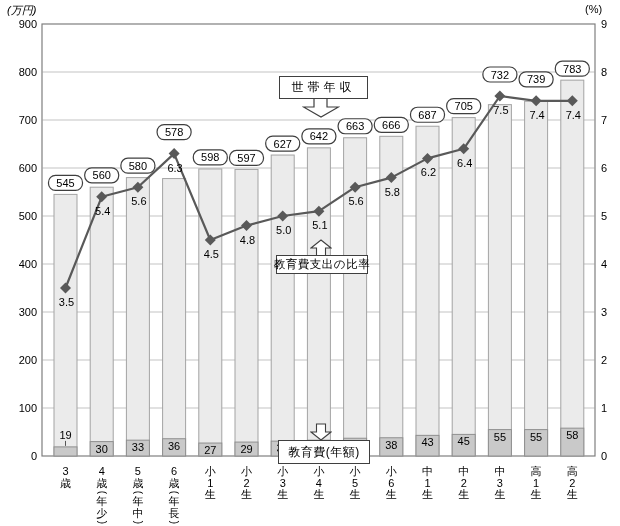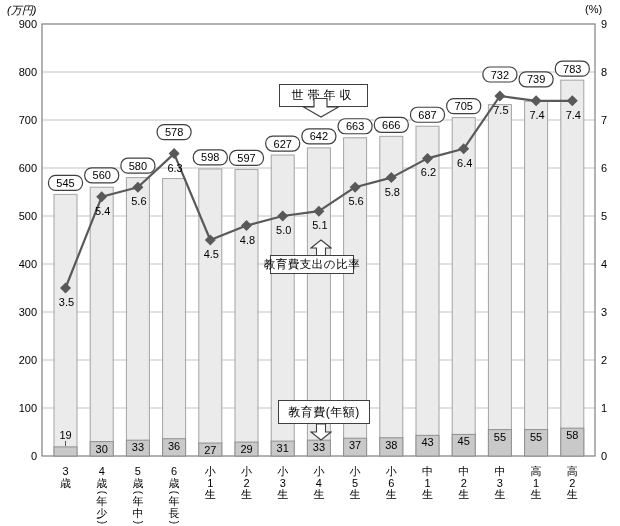--- a/index.html
+++ b/index.html
@@ -9,21 +9,21 @@
     overflow:hidden;color:#000;
   }
   #chart-svg{position:absolute;left:0;top:0;}
   #chart-svg text{font-family:"Liberation Sans","DejaVu Sans",sans-serif;fill:#000;}
   .unit{position:absolute;font-size:11px;white-space:nowrap;}
   .ann{
     position:absolute;background:#fff;border:1px solid #3f3f3f;box-sizing:border-box;
     display:flex;align-items:center;justify-content:center;white-space:nowrap;
   }
   .ann-big{font-size:12px;letter-spacing:4px;}
-  .ann-mid{font-size:12px;letter-spacing:0.5px;}
+  .ann-mid{font-size:12px;letter-spacing:0.5px;margin-top:40px;}
   .ann-small{font-size:11.5px;letter-spacing:0.5px;}
   .arrow{position:absolute;}
   .xlab{position:absolute;width:14px;text-align:center;font-size:11px;}
   .xc{display:block;height:11.5px;line-height:11.5px;}
   .xp{display:block;height:7px;line-height:7px;font-size:10px;transform:rotate(90deg);}
 </style>
 </head>
 <body>
 
 <div class="stage">
@@ -181,29 +181,29 @@
         <text x="601" y="172">6</text>
         <text x="601" y="124">7</text>
         <text x="601" y="76">8</text>
         <text x="601" y="28">9</text>
       </g>
     </svg>
 
   <div class="unit" style="left:7px;top:3px;font-style:italic;">(万円)</div>
   <div class="unit" style="left:585px;top:3px;">(%)</div>
 
-  <div class="ann ann-big" style="left:279px;top:76px;width:89px;height:23px;margin-top:8px;">世帯年収</div>
+  <div class="ann ann-big" style="left:279px;top:76px;width:89px;height:23px;">世帯年収</div>
   <svg class="arrow" style="left:302px;top:98px;" width="38" height="20">
     <polygon points="12,0.5 25,0.5 25,9 36.5,9 19,19 1.5,9 12,9" fill="#ffffff" stroke="#3f3f3f" stroke-width="1.2"></polygon>
   </svg>
 
   <svg class="arrow" style="left:310px;top:239px;" width="22" height="17">
     <polygon points="11,1 21,9 15.5,9 15.5,16.5 6.5,16.5 6.5,9 1,9" fill="#ffffff" stroke="#3f3f3f" stroke-width="1.1"></polygon>
   </svg>
-  <div class="ann ann-small" style="left:270px;top:255px;width:84px;height:19px;">教育費支出の比率</div>
+  <div class="ann ann-small" style="left:276px;top:255px;width:92px;height:19px;">教育費支出の比率</div>
 
   <div class="ann ann-mid" style="left:278px;top:400px;width:92px;height:24px;">教育費(年額)</div>
   <svg class="arrow" style="left:310px;top:423px;" width="22" height="18">
     <polygon points="6.5,1 15.5,1 15.5,9 21,9 11,17 1,9 6.5,9" fill="#ffffff" stroke="#3f3f3f" stroke-width="1.1"></polygon>
   </svg>
 
   <div id="xlabels">
       <div class="xlab" style="left: 58.5px; top: 466px;">
         <span class="xc">3</span>
         <span class="xc">歳</span>

